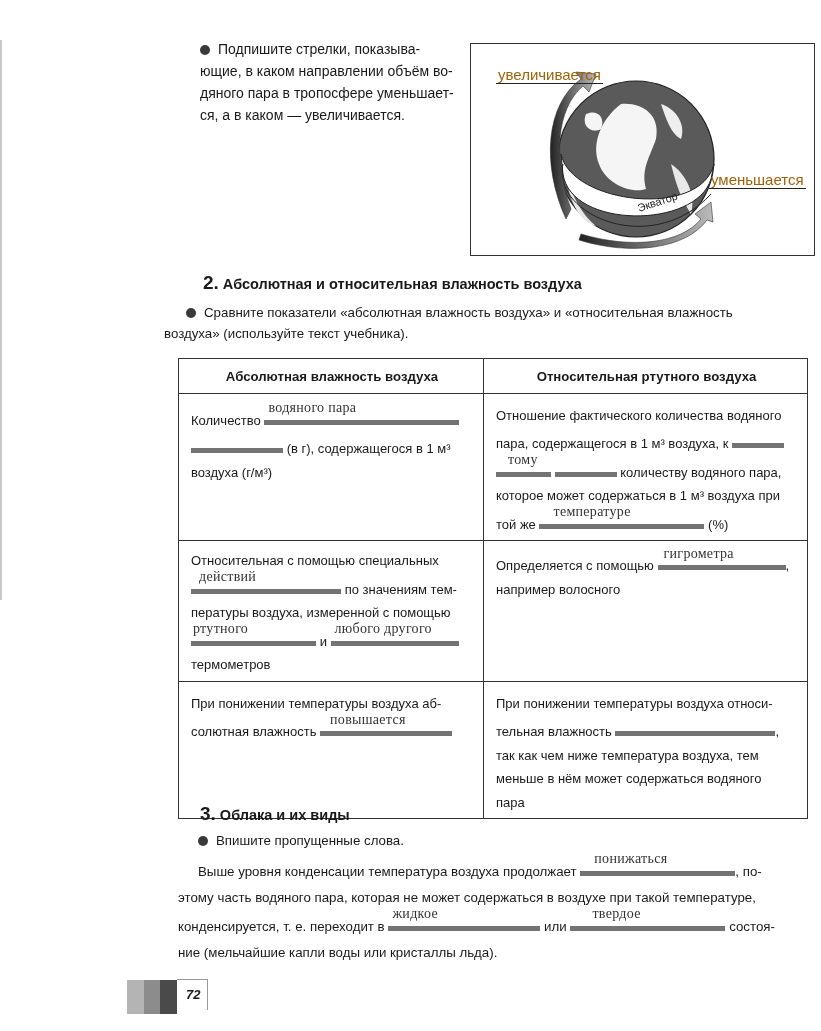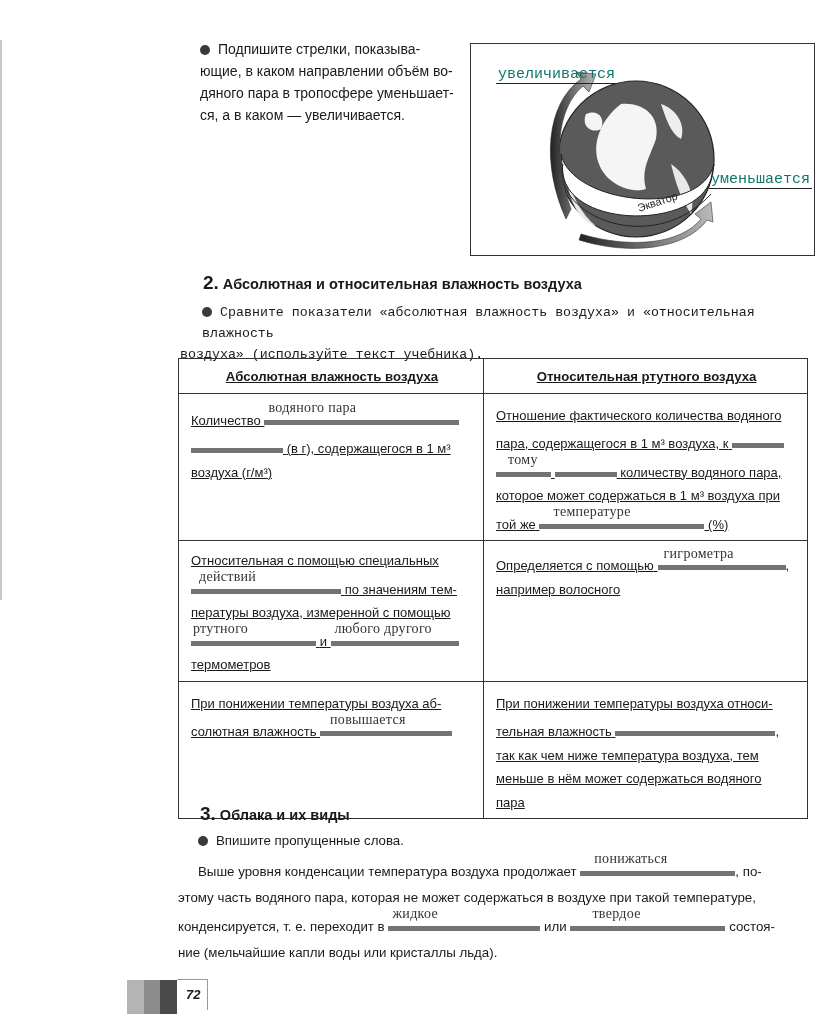--- a/index.html
+++ b/index.html
@@ -13,27 +13,27 @@
            height: 16px; vertical-align: baseline; }
   .hw { font-family: "Liberation Serif", "DejaVu Serif", serif; font-size: 14px;
         color: #333; position: absolute; left: 4px; bottom: 0px; white-space: nowrap; letter-spacing: 0.3px; }
   .heading { font-weight: bold; font-size: 14.5px; }
   .heading .num { font-size: 19px; font-weight: bold; margin-right: 4px; }
   .scanline { position: absolute; left: 0; width: 2px; background: #c8c8c8; }
 
   
   .figure { position: absolute; left: 470px; top: 43px; width: 345px; height: 213px;
             border: 1px solid #333; box-sizing: border-box; background: #fff; }
-  .fig-label { position: absolute; font-family: Liberation Mono, monospace;
-               font-size: 15px; color: #0f766e; border-bottom: 1px solid #222; padding: 0 2px; white-space: nowrap; }
+  .fig-label { position: absolute; font-family: Liberation Sans, sans-serif;
+               font-size: 15px; color: #a16207; border-bottom: 1px solid #222; padding: 0 2px; white-space: nowrap; }
 
   
   table.cmp { position: absolute; left: 178px; top: 358px; width: 630px; border-collapse: collapse; }
   table.cmp td, table.cmp th { border: 1px solid #333; vertical-align: top; font-size: 13px; line-height: 23.5px;
-                               padding: 4px 10px 4px 12px; box-sizing: border-box; font-weight: normal; text-decoration: underline; }
+                               padding: 4px 10px 4px 12px; box-sizing: border-box; font-weight: normal; }
   table.cmp th { font-weight: bold; text-align: center; height: 34px; padding-top: 6px; font-size: 13.2px; }
   table.cmp td.c1 { width: 305px; margin-left: 48px; }
   table.cmp tr.r1 td { height: 135px; padding-top: 10px; }
   table.cmp tr.r2 td { height: 129px; padding-top: 8px; }
   table.cmp tr.r3 td { height: 130px; padding-top: 10px; }
 
   .page-tab { position: absolute; top: 980px; height: 34px; }
 </style>
 </head>
 <body>
@@ -78,21 +78,21 @@
       <path d="M110 190 C160 205 210 200 230 175 L224 170 L240 158 L242 178 L236 176 C215 205 160 212 108 196 Z" fill="url(#arrowGrad)" stroke="#333" stroke-width="0.6"></path>
     </g>
   </svg>
   <div class="fig-label" style="left:25px;top:22px;background:transparent;">увеличивается</div>
   <div class="fig-label" style="left:238px;top:127px;">уменьшается</div>
 </div>
 
 <div class="abs heading" style="left:203px;top:272px;">
   <span class="num">2.</span><span>Абсолютная и относительная влажность воздуха</span>
 </div>
-<div class="abs txt" style="left:180px;top:302px;width:640px;line-height:21px;font-family:Liberation Mono, monospace;">
+<div class="abs txt" style="left:164px;top:302px;width:640px;line-height:21px;">
   <div style="padding-left:22px;"><span class="bullet"></span><span>Сравните показатели «абсолютная влажность воздуха» и «относительная влажность</span></div>
   <div>воздуха» (используйте текст учебника).</div>
 </div>
 
 <table class="cmp">
   <tbody>
       <tr>
     <th>Абсолютная влажность воздуха</th>
     <th>Относительная ртутного воздуха</th>
   </tr>

